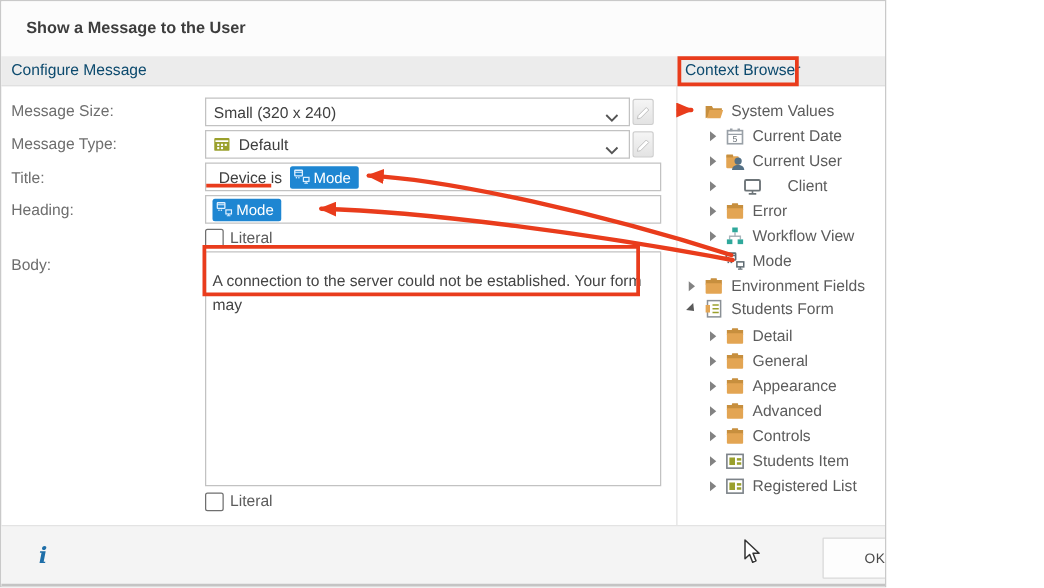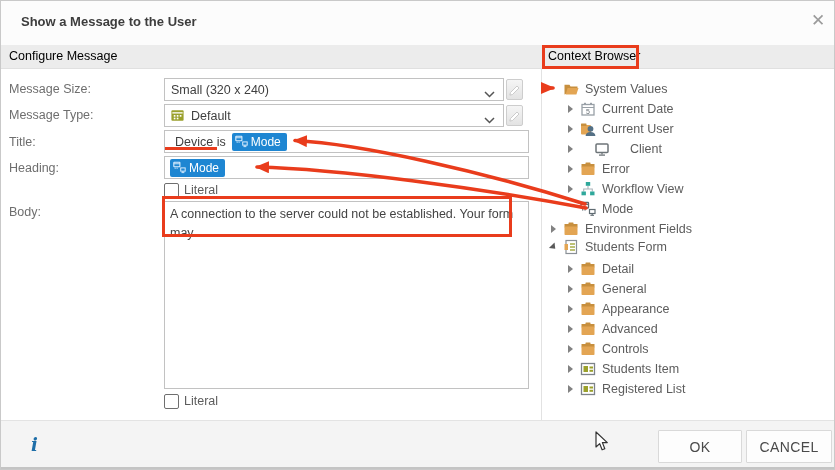--- a/index.html
+++ b/index.html
@@ -1,59 +1,59 @@
 <!DOCTYPE html>
 <html><head>
 <meta charset="utf-8">
 <style>
   html,body{margin:0;padding:0;background:#fff;}
-  .stage{position:relative;width:835px;height:470px;background:#fff;overflow:hidden;
+  .stage{position:relative;width:709px;height:470px;background:#fff;overflow:hidden;
          font-family:"Liberation Sans",sans-serif;border:1px solid #c9c9c9;box-sizing:border-box;text-decoration:underline;}
   
   .titlebar{position:absolute;left:0;top:0;width:100%;height:44px;background:#fcfcfc;}
   .dlg-title{position:absolute;left:20px;top:13px;font-size:13px;font-weight:bold;color:#3d3d3d;}
   .close-x{position:absolute;left:810px;top:10px;font-size:17px;color:#9b9b9b;cursor:pointer;line-height:20px;}
   
   .section-bar{position:absolute;left:0;top:44px;width:100%;height:23px;background:#ececec;border-bottom:1px solid #e0e0e0;}
-  .sec-label{position:absolute;top:0;height:23px;line-height:23px;font-size:12.5px;color:#000000;}
+  .sec-label{position:absolute;top:0;height:23px;line-height:23px;font-size:12.5px;color:#0c4a6e;}
   .sec-configure{left:8px;}
   .sec-context{left:547px;}
   
   .lbl{position:absolute;left:8px;font-size:12.5px;color:#6e6e6e;}
   
   .inbox{position:absolute;background:#fff;border:1px solid #c2c2c2;box-sizing:border-box;
          display:flex;align-items:center;font-size:12.5px;color:#3f3f3f;}
   .dd-chevron{position:absolute;right:8px;top:8px;}
   .edit-btn{position:absolute;width:17px;height:21px;background:linear-gradient(#f5f5f5,#e3e3e3);
             border:1px solid #cdcdcd;border-radius:2px;box-sizing:border-box;padding:0;}
   .chip{display:inline-flex;align-items:center;height:18px;background:#1e86d2;border-radius:2px;
         color:#fff;font-size:12px;padding:0 6px 0 3px;gap:3px;}
   .chip svg{display:block;}
   .checkbox{position:absolute;width:13px;height:13px;background:#fff;border:1px solid #6f6f6f;border-radius:2px;}
   .cb-label{position:absolute;font-size:12.5px;color:#5c5c5c;}
   .textarea{position:absolute;background:#fff;border:1px solid #c2c2c2;box-sizing:border-box;
-            font-size:12.5px;color:#444;line-height:19px;padding:3px 5px;}
+            font-size:12.5px;color:#444;line-height:19px;padding:14px 5px;}
   
   .v-divider{position:absolute;left:540px;top:67px;width:1px;height:352px;background:#e2e2e2;}
   
   .trow{position:absolute;height:20px;display:flex;align-items:center;font-size:12.5px;color:#5c5c5c;cursor:default;}
   .trow.lvl0{left:550px;}
   .trow.lvl1{left:567px;}
   .exp{width:0;height:0;border-top:4px solid transparent;border-bottom:4px solid transparent;
        border-left:5px solid #828282;margin-right:7px;flex:0 0 auto;}
   .exp.expanded{transform:rotate(45deg);border-left-color:#5a5a5a;}
   .exp.spacer{border:none;width:5px;}
   .ticon{width:16px;height:16px;margin-right:6px;flex:0 0 auto;}
   .ticon svg{display:block;}
   
   .footer{position:absolute;left:0;top:419px;width:100%;height:51px;background:#f4f4f4;border-top:1px solid #e3e3e3;box-sizing:border-box;}
   .info-i{position:absolute;left:30px;top:433px;font-family:"DejaVu Serif",serif;font-style:italic;
           font-weight:bold;font-size:18px;color:#1e6ea8;}
   .btn{position:absolute;height:33px;background:#fdfdfd;border:1px solid #d9d9d9;border-radius:1px;
-       font-family:"Liberation Sans",sans-serif;font-size:14px;color:#4a4a4a;letter-spacing:.4px;}
+       font-family:"Liberation Sans",sans-serif;font-size:11px;color:#4a4a4a;letter-spacing:.4px;}
   .btn-ok{left:657px;top:429px;width:84px;}
   .btn-cancel{left:745px;top:429px;width:86px;}
   .bottom-edge{position:absolute;left:0;bottom:0;width:100%;height:2px;background:#c4c4c4;}
   
   .annot{position:absolute;z-index:50;pointer-events:none;}
   .annot-rect{border:3px solid #e93c1c;box-sizing:border-box;}
   #annot-underline{background:#e93c1c;}
   #annot-svg{left:0;top:0;}
   .cursor{position:absolute;left:594px;top:430px;z-index:60;pointer-events:none;}
 </style>

